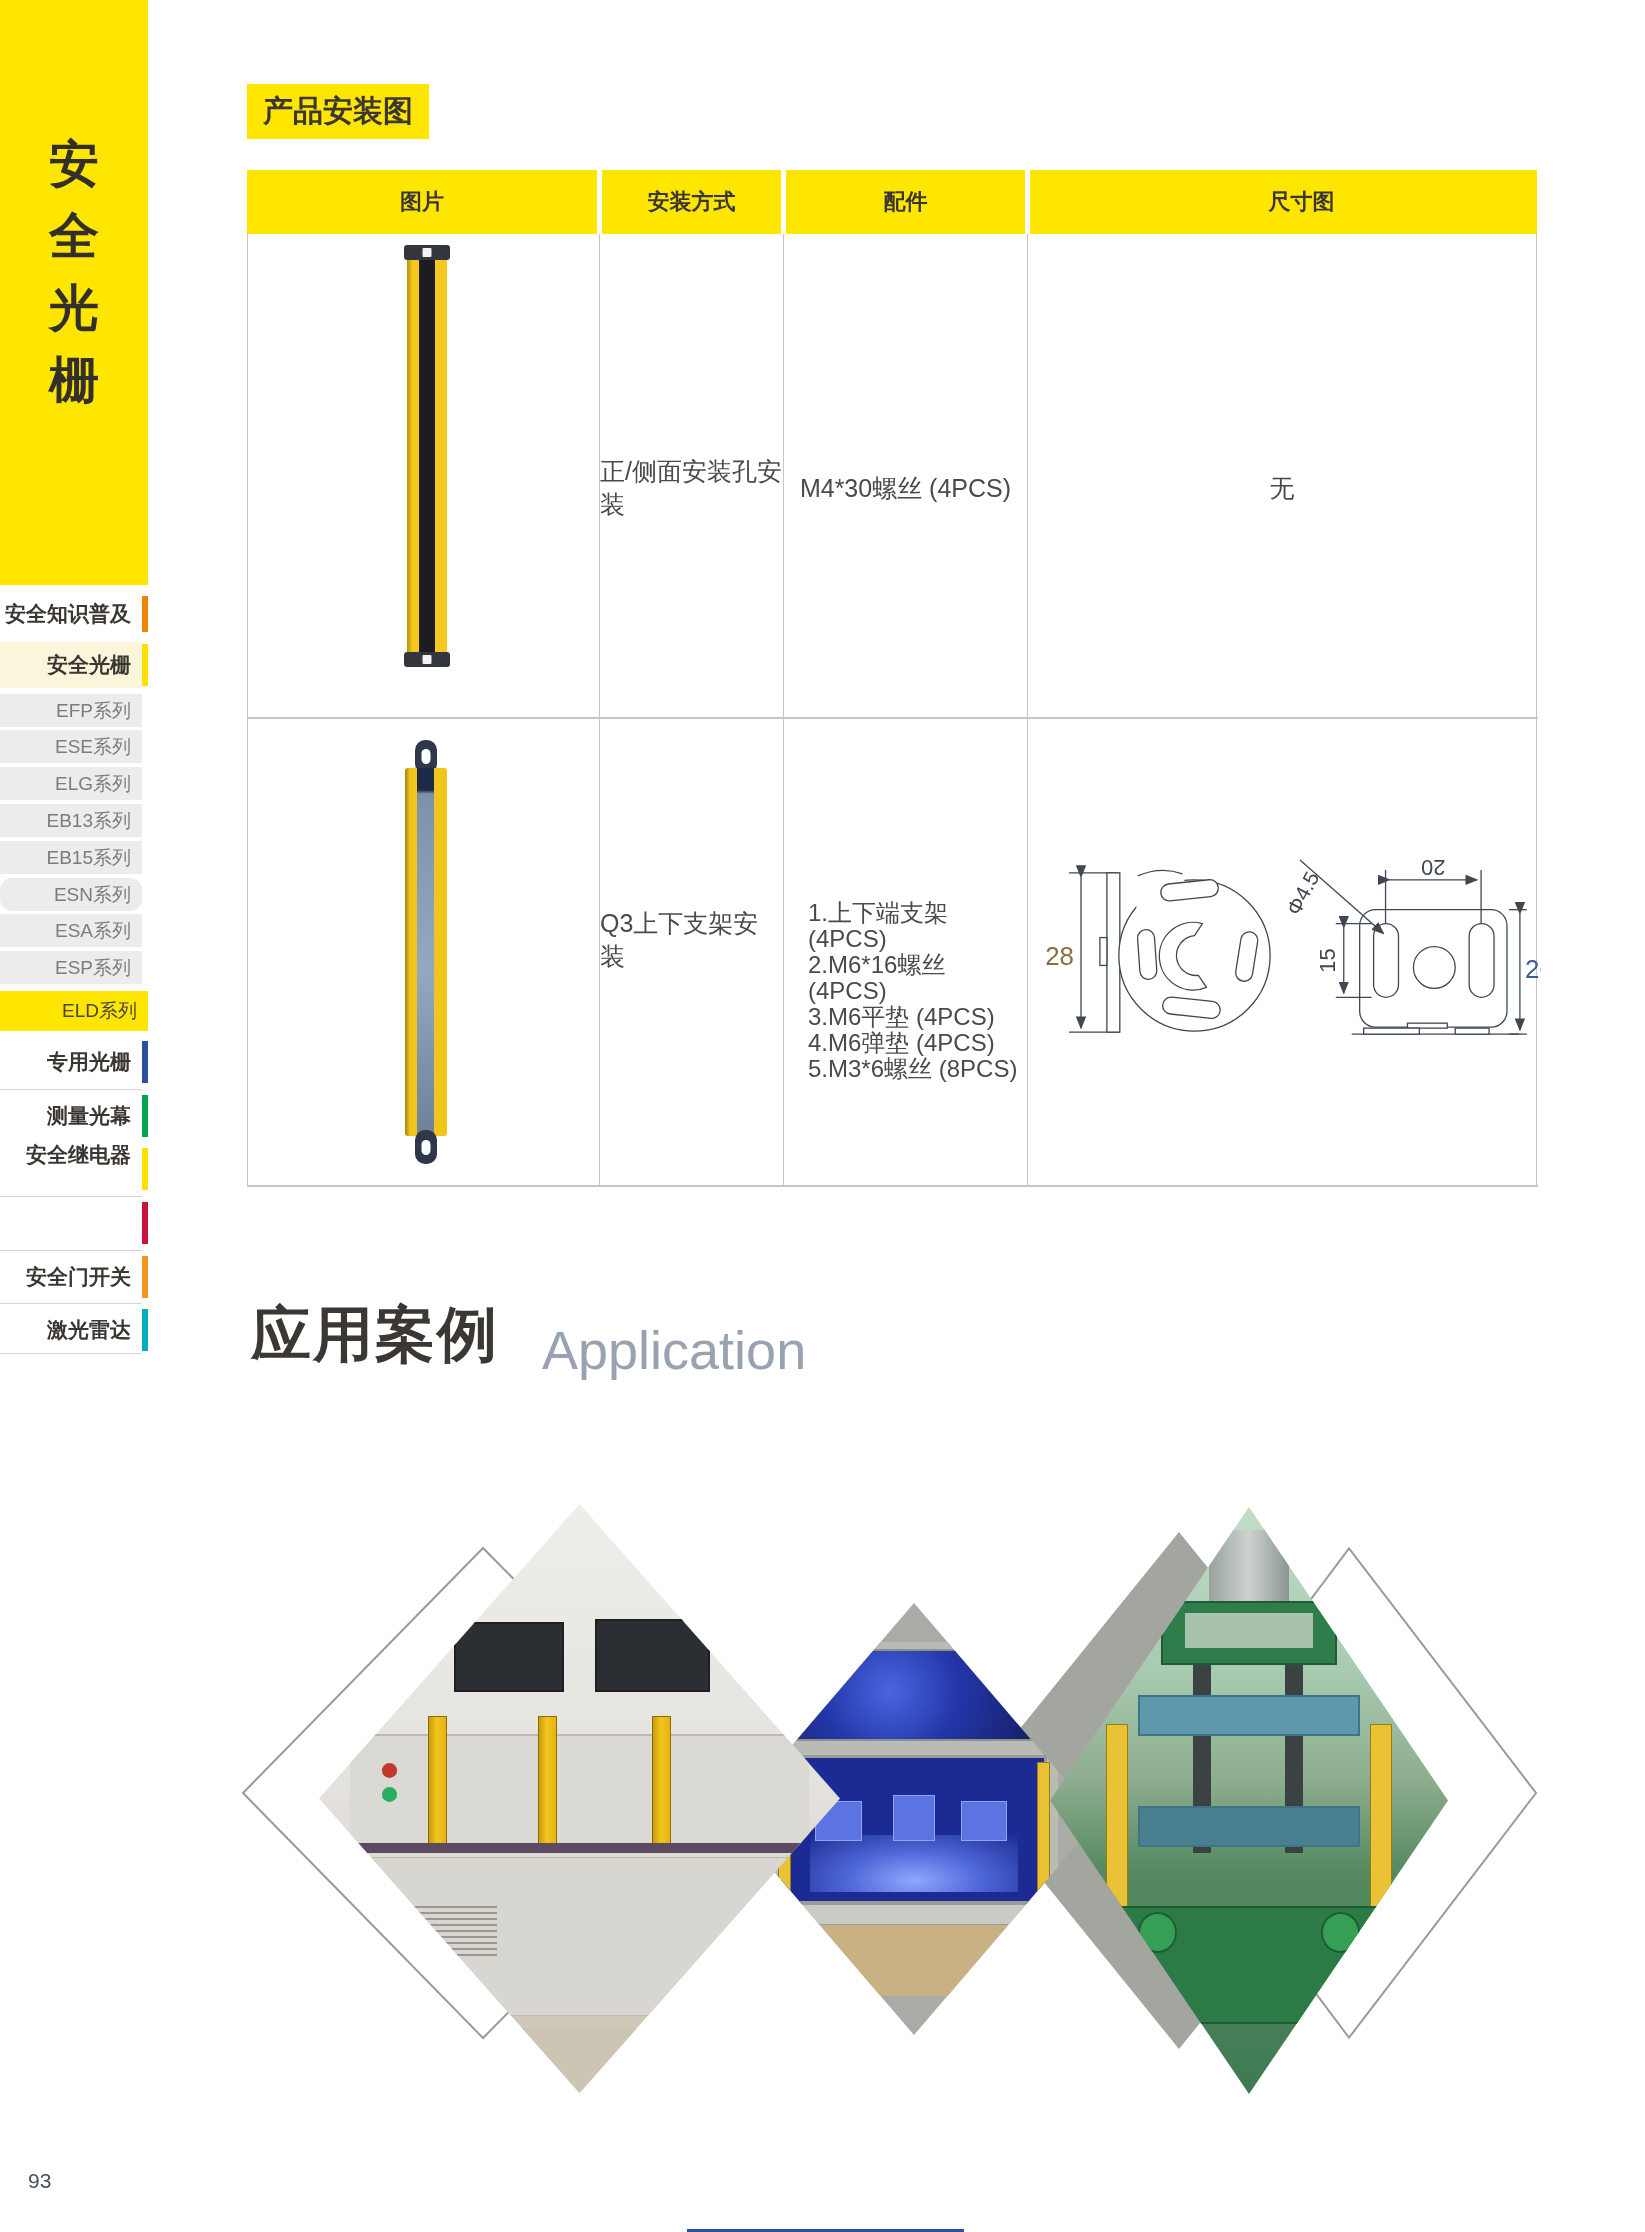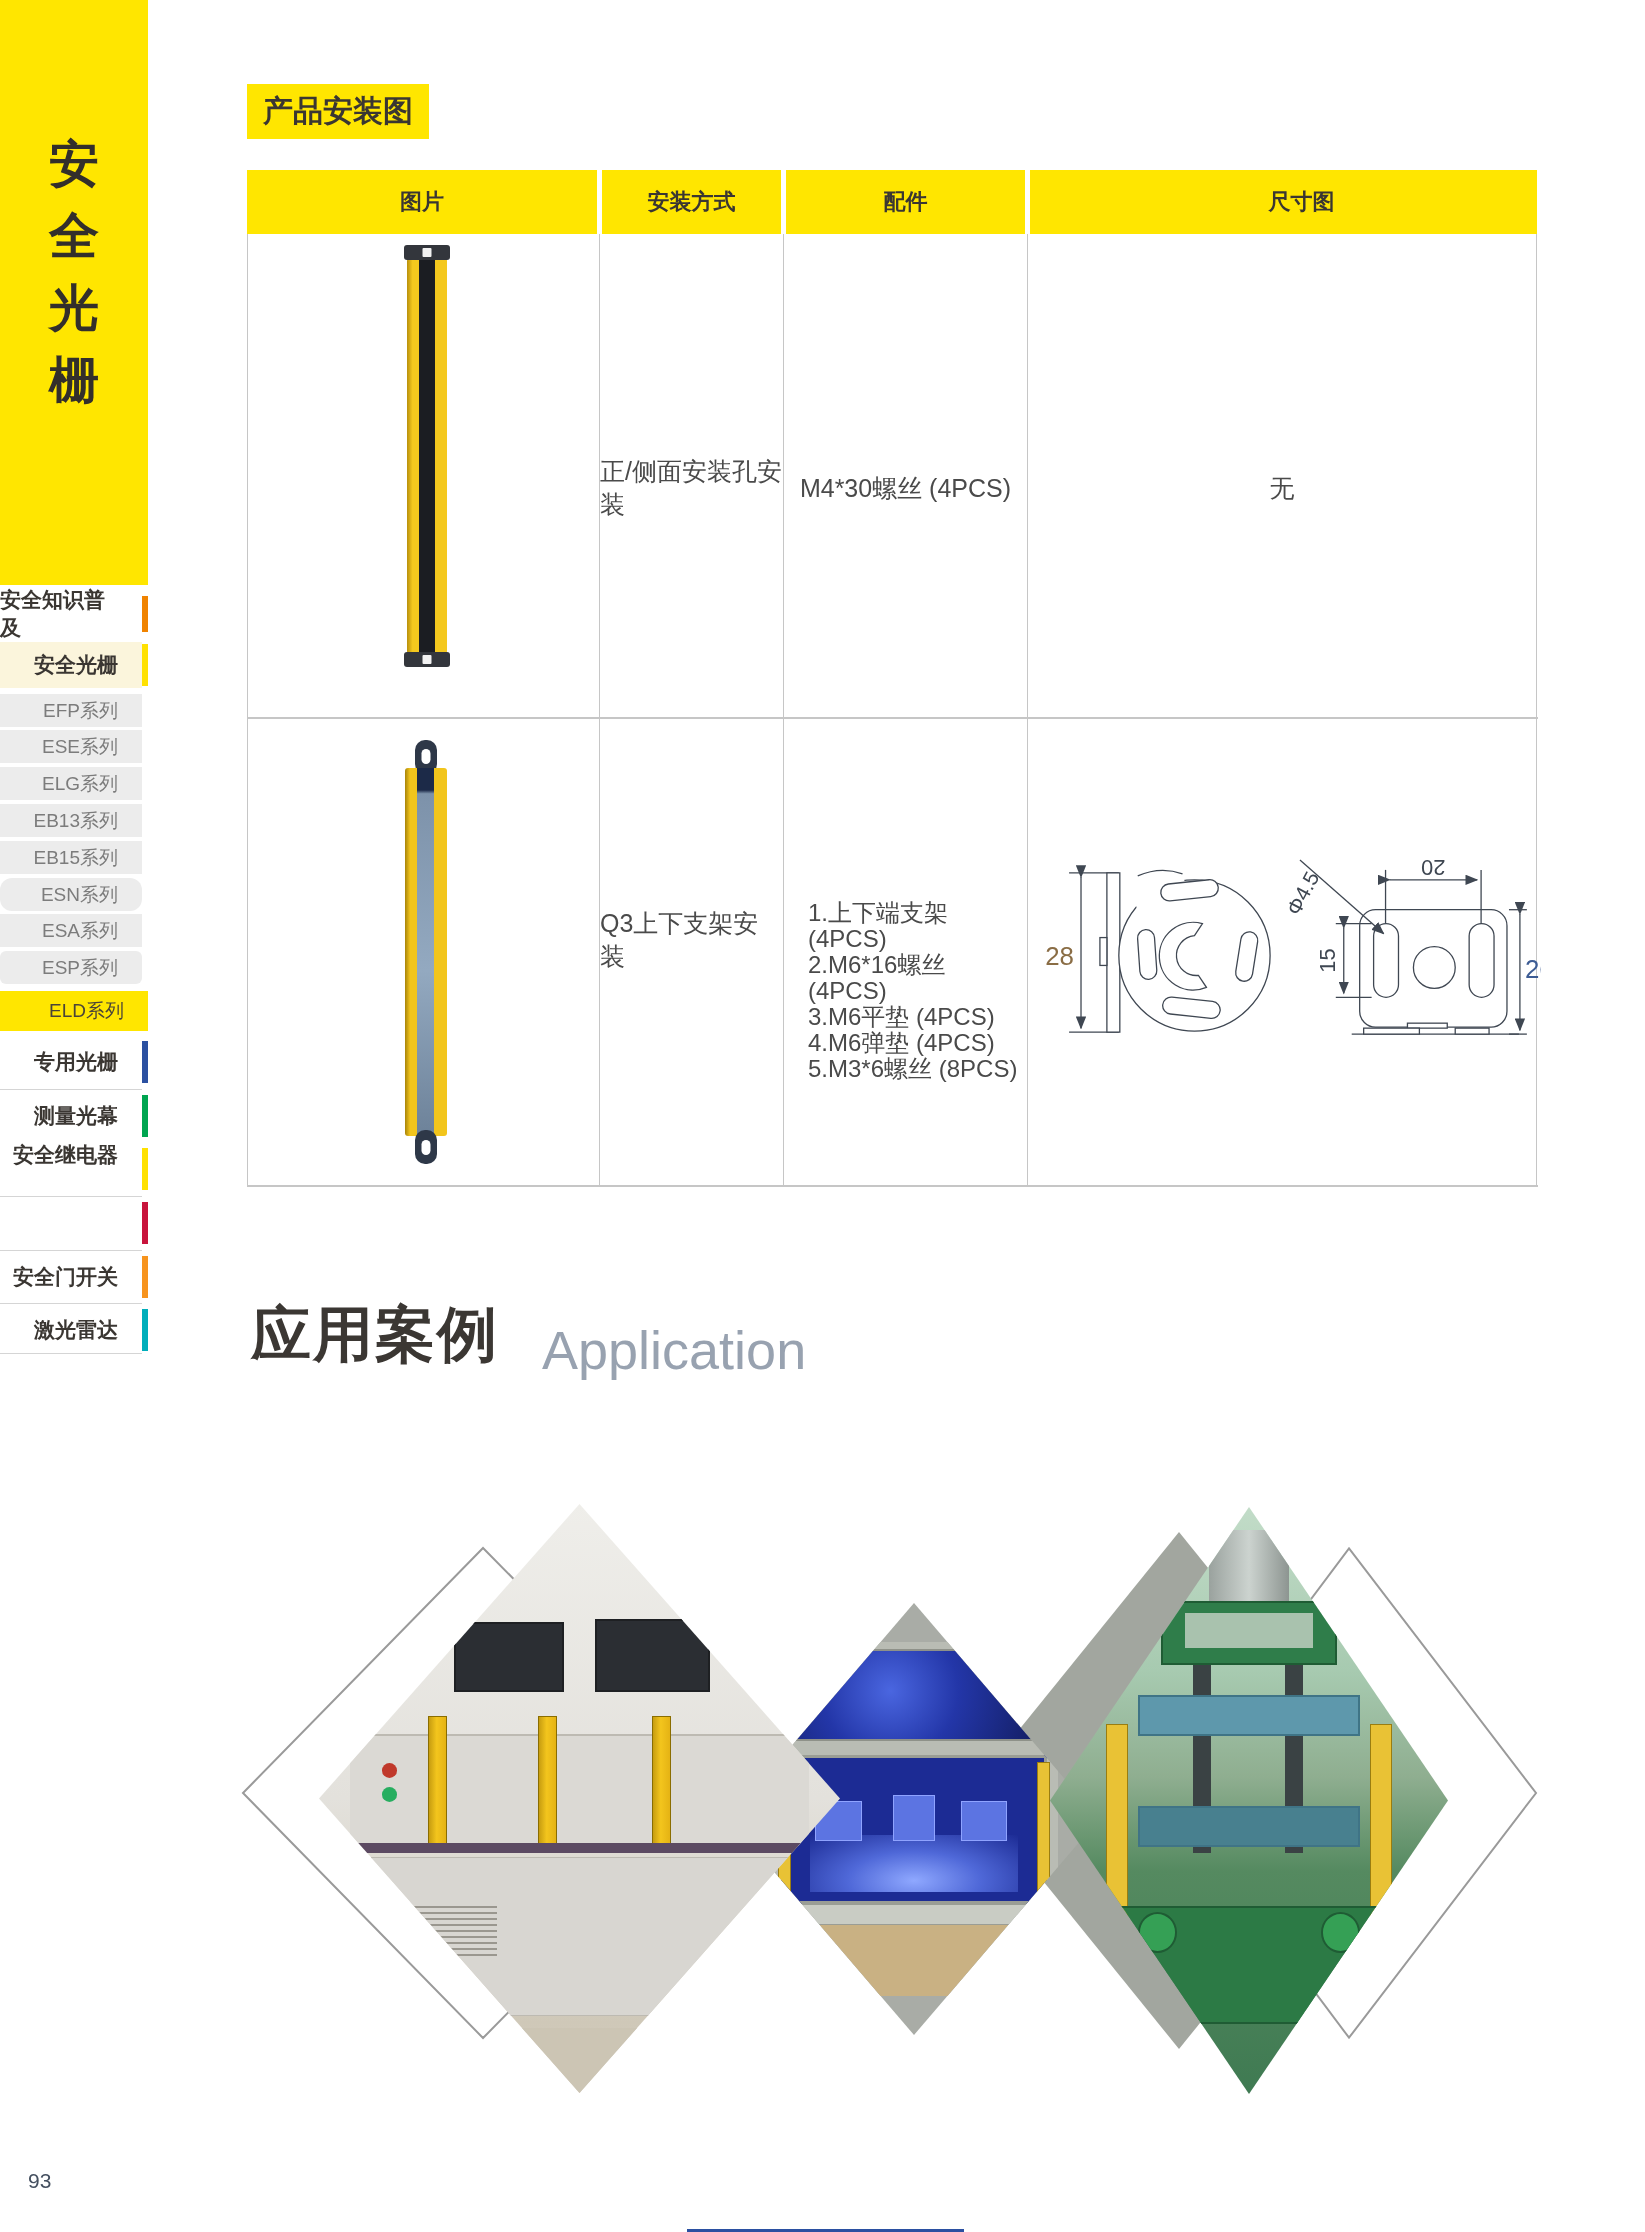--- a/index.html
+++ b/index.html
@@ -5,21 +5,21 @@
   * { margin:0; padding:0; box-sizing:border-box; }
   html,body { background:#ffffff; }
   body { font-family:"Liberation Sans","DejaVu Sans",sans-serif; }
   .page { position:relative; width:1646px; height:2233px; background:#fff; overflow:hidden; }
 
   
   .brand-block { position:absolute; left:0; top:0; width:148px; height:585px; background:#FFE600; }
   .brand-chars { position:absolute; left:0; top:139px; width:148px; display:flex; flex-direction:column; align-items:center; gap:22px; }
   .brand-chars span { font-size:50px; font-weight:800; color:#332f2b; line-height:1; }
 
-  .sbi { position:absolute; left:0; width:142px; display:flex; align-items:center; justify-content:flex-end; padding-right:24px; }
+  .sbi { position:absolute; left:0; width:142px; display:flex; align-items:center; justify-content:flex-end; padding-right:11px; }
   .sbi.bold { height:50px; font-size:21px; font-weight:700; color:#3a3632; background:#fff; }
   .sbi.first { height:40px; }
   .sbi.active-parent { height:46px; background:#FBF5DC; }
   .sbi.series { height:33px; font-size:19px; color:#7c7c7c; background:#ececec; }
   .sbi.series-active { height:40px; background:#FFE600; color:#4a4438; width:148px; }
   .sbar { position:absolute; left:142px; width:6px; }
   .sline { position:absolute; left:0; width:142px; height:1px; background:#d5d5d5; }
 
   
   .doc-title { position:absolute; left:247px; top:84px; width:182px; height:55px; background:#FFE600;
@@ -127,21 +127,21 @@
   <div class="sbi bold active-parent" style="top:642px;">安全光栅</div>
   <div class="sbar" style="top:644px;height:42px;background:#FFE100;"></div>
 
   <div class="sbi series" style="top:694px;">EFP系列</div>
   <div class="sbi series" style="top:730px;">ESE系列</div>
   <div class="sbi series" style="top:767px;">ELG系列</div>
   <div class="sbi series" style="top:804px;">EB13系列</div>
   <div class="sbi series" style="top:841px;">EB15系列</div>
   <div class="sbi series" style="top:878px;border-radius:12px;">ESN系列</div>
   <div class="sbi series" style="top:914px;">ESA系列</div>
-  <div class="sbi series" style="top:951px;border-radius:6px;">ESP系列</div>
+  <div class="sbi series" style="top:951px;">ESP系列</div>
   <div class="sbi series series-active" style="top:991px;">ELD系列</div>
 
   <div class="sbi bold" style="top:1037px;">专用光栅</div>
   <div class="sbar" style="top:1041px;height:42px;background:#2B50A1;"></div>
   <div class="sline" style="top:1089px;"></div>
 
   <div class="sbi bold" style="top:1091px;">测量光幕</div>
   <div class="sbar" style="top:1095px;height:42px;background:#00A550;"></div>
   <div class="sline" style="top:1142px;"></div>
 

